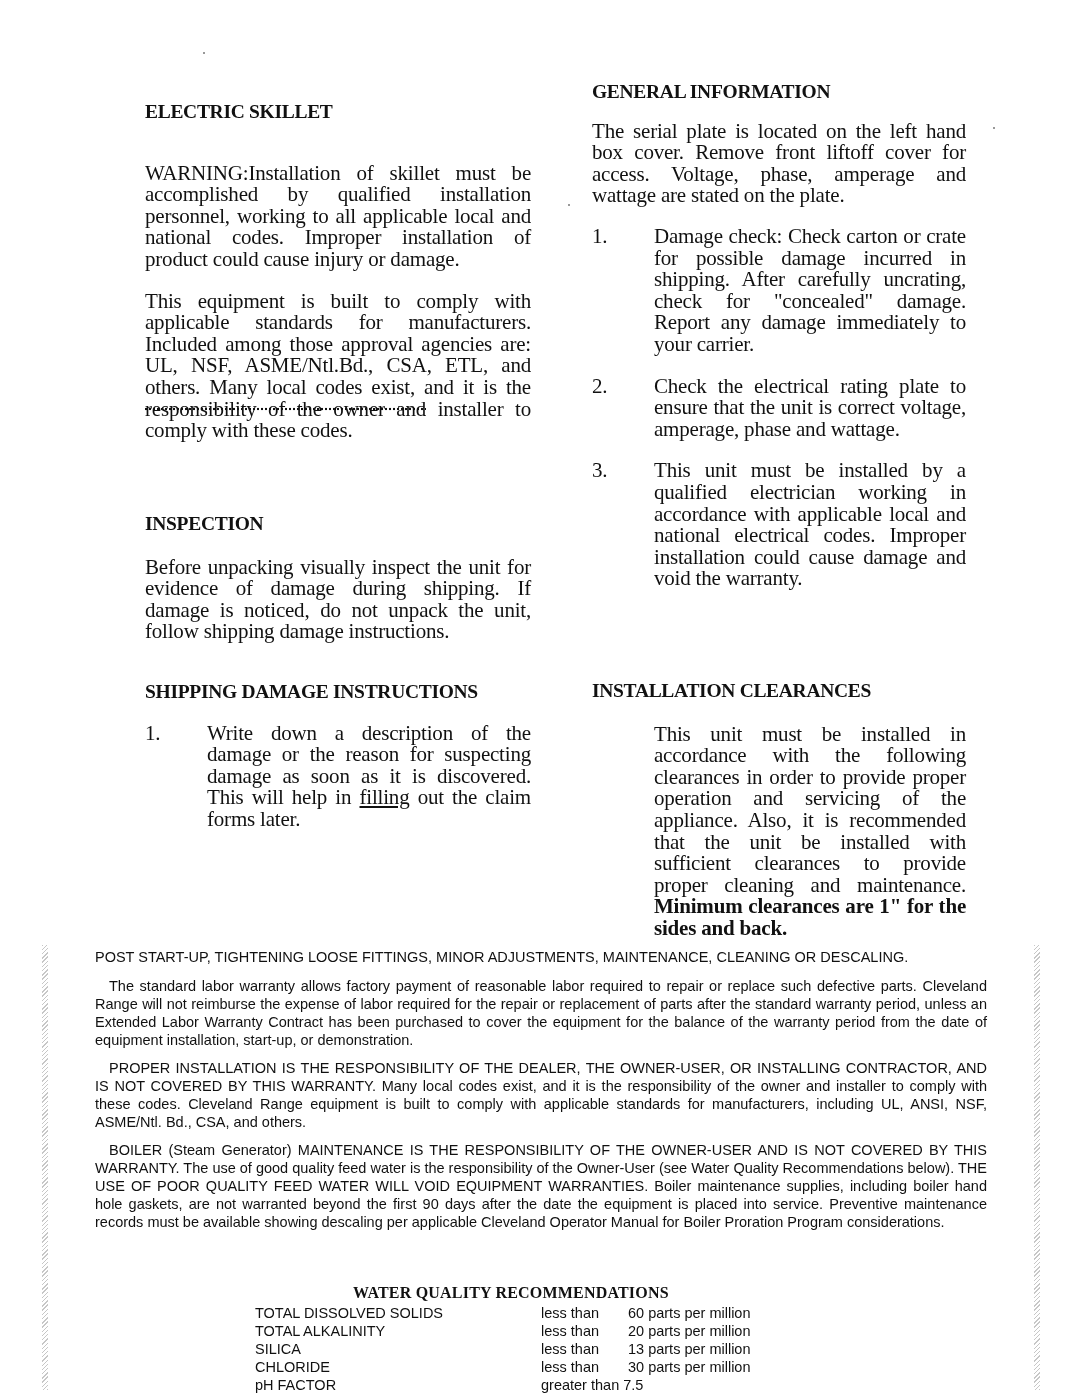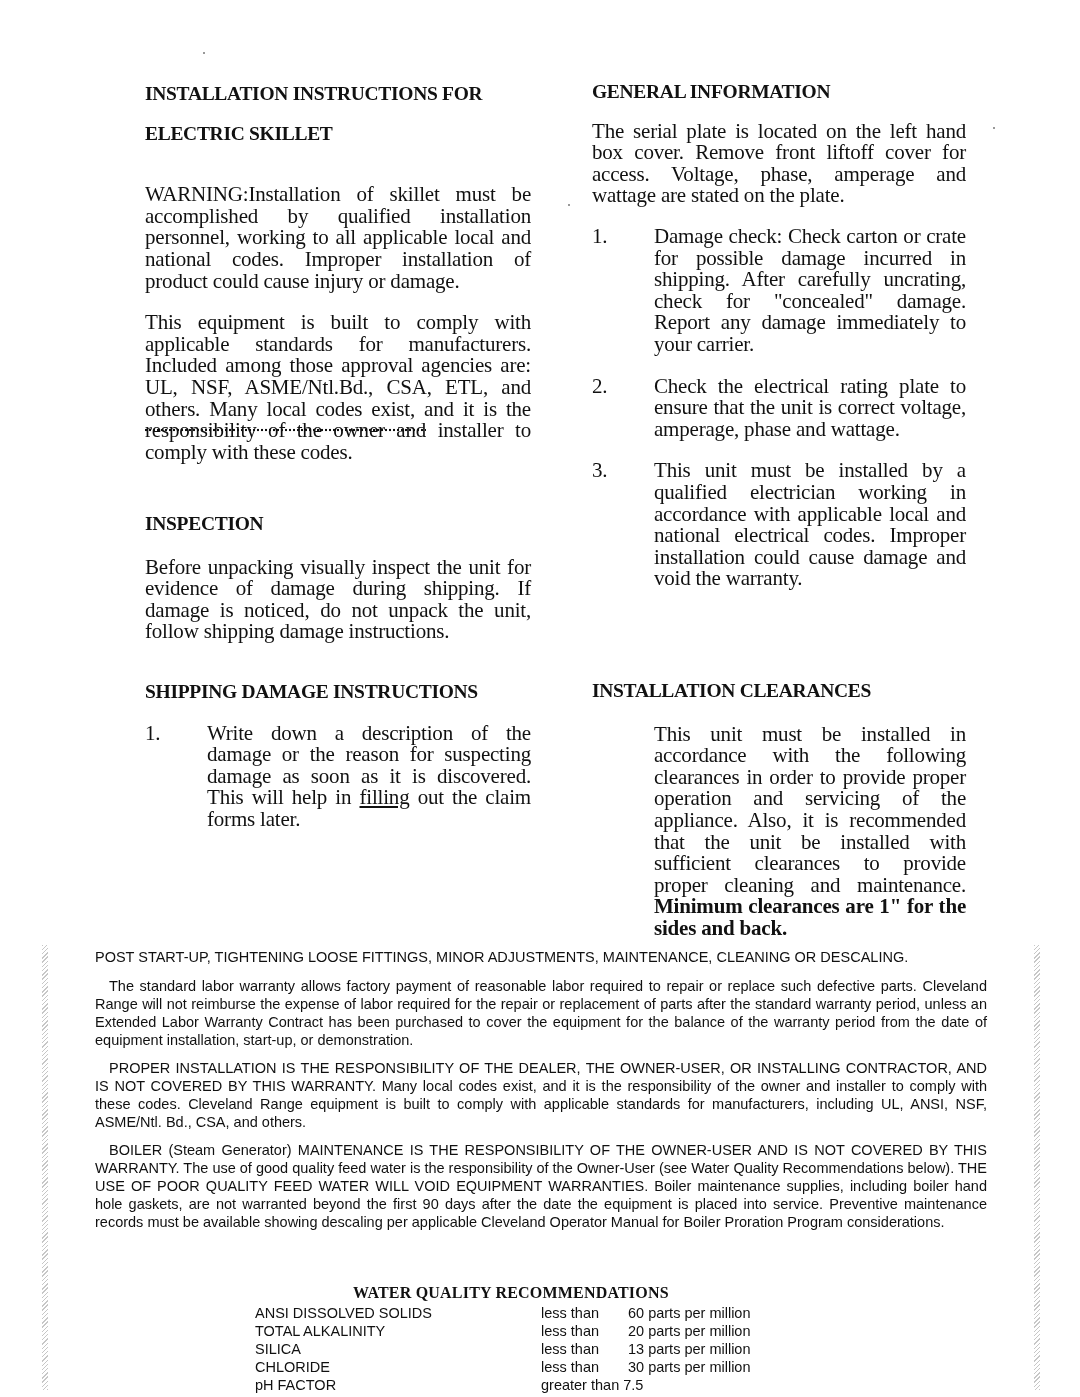--- a/index.html
+++ b/index.html
@@ -37,21 +37,20 @@
 </head>
 <body>
 
 <div class="hatch" style="left:42px;"></div>
 <div class="hatch" style="left:1034px;"></div>
 <div class="speck" style="left:203px; top:52px;"></div>
 <div class="speck" style="left:568px; top:204px;"></div>
 <div class="speck" style="left:993px; top:127px;"></div>
 
 <div class="col serif" style="left:145px; top:83px;">
-  <div class="heading">INSTALLATION INSTRUCTIONS FOR</div>
   <div class="heading center" style="margin-top:18px; padding-right:20px;">ELECTRIC SKILLET</div>
 
   <p style="margin-top:40px;">WARNING:Installation of skillet must be accomplished by qualified installation personnel, working to all applicable local and national codes. Improper installation of product could cause injury or damage.</p>
 
   <p style="margin-top:20px;"><span>This equipment is built to comply with applicable standards for manufacturers. Included among those approval agencies are: UL, NSF, ASME/Ntl.Bd., CSA, ETL, and others. Many local codes exist, and it is the </span><span class="strike">responsibility of the owner and</span><span> installer to comply with these codes.</span></p>
 </div>
 
 <div class="col serif" style="left:145px; top:513px;">
   <div class="heading">INSPECTION</div>
   <p style="margin-top:22px;">Before unpacking visually inspect the unit for evidence of damage during shipping. If damage is noticed, do not unpack the unit, follow shipping damage instructions.</p>
@@ -92,21 +91,21 @@
 
 <div class="warranty sans" style="top:948px;">
   <p>POST START-UP, TIGHTENING LOOSE FITTINGS, MINOR ADJUSTMENTS, MAINTENANCE, CLEANING OR DESCALING.</p>
   <p class="indent" style="margin-top:11px;">The standard labor warranty allows factory payment of reasonable labor required to repair or replace such defective parts. Cleveland Range will not reimburse the expense of labor required for the repair or replacement of parts after the standard warranty period, unless an Extended Labor Warranty Contract has been purchased to cover the equipment for the balance of the warranty period from the date of equipment installation, start-up, or demonstration.</p>
   <p class="indent" style="margin-top:10px;">PROPER INSTALLATION IS THE RESPONSIBILITY OF THE DEALER, THE OWNER-USER, OR INSTALLING CONTRACTOR, AND IS NOT COVERED BY THIS WARRANTY.  Many local codes exist, and it is the responsibility of the owner and installer to comply with these codes.  Cleveland Range equipment is built to comply with applicable standards for manufacturers, including UL, ANSI, NSF, ASME/Ntl. Bd., CSA, and others.</p>
   <p class="indent" style="margin-top:10px;">BOILER (Steam Generator) MAINTENANCE IS THE RESPONSIBILITY OF THE OWNER-USER AND IS NOT COVERED BY THIS WARRANTY.  The use of good quality feed water is the responsibility of the Owner-User (see Water Quality Recommendations below).  THE USE OF POOR QUALITY FEED WATER WILL VOID EQUIPMENT WARRANTIES.  Boiler maintenance supplies, including boiler hand hole gaskets, are not warranted beyond the first 90 days after the date the equipment is placed into service.  Preventive maintenance records must be available showing descaling per applicable Cleveland Operator Manual for Boiler Proration Program considerations.</p>
 </div>
 
 <div class="wq-title">WATER QUALITY RECOMMENDATIONS</div>
 <div class="wq-row sans" style="top:1304px;">
-  <span class="param">ANSI DISSOLVED SOLIDS</span>
+  <span class="param">TOTAL DISSOLVED SOLIDS</span>
   <span class="cmp">less than</span>
   <span class="val">60 parts per million</span>
 </div>
 <div class="wq-row sans" style="top:1322px;text-decoration:underline;">
   <span class="param">TOTAL ALKALINITY</span>
   <span class="cmp">less than</span>
   <span class="val">20 parts per million</span>
 </div>
 <div class="wq-row sans" style="top:1340px;">
   <span class="param">SILICA</span>

